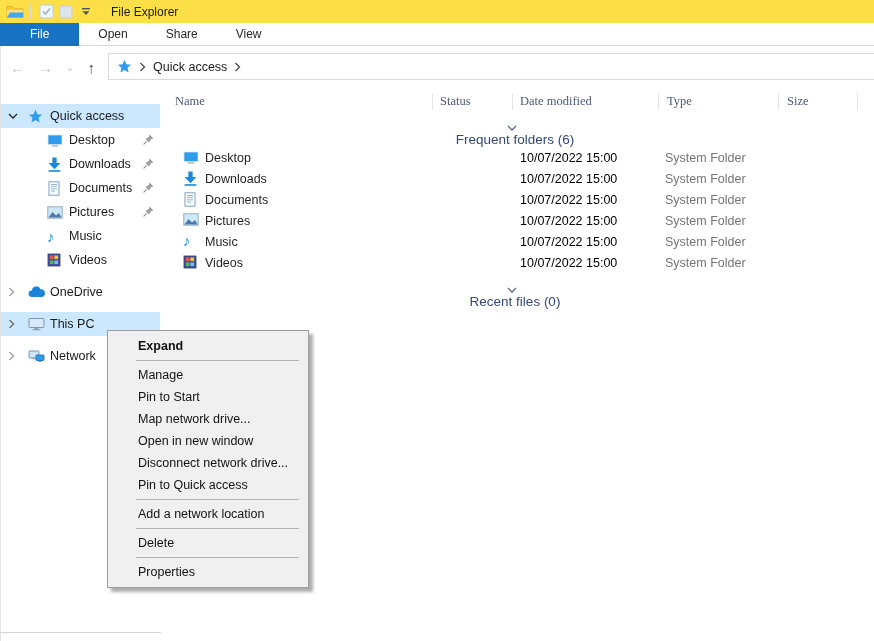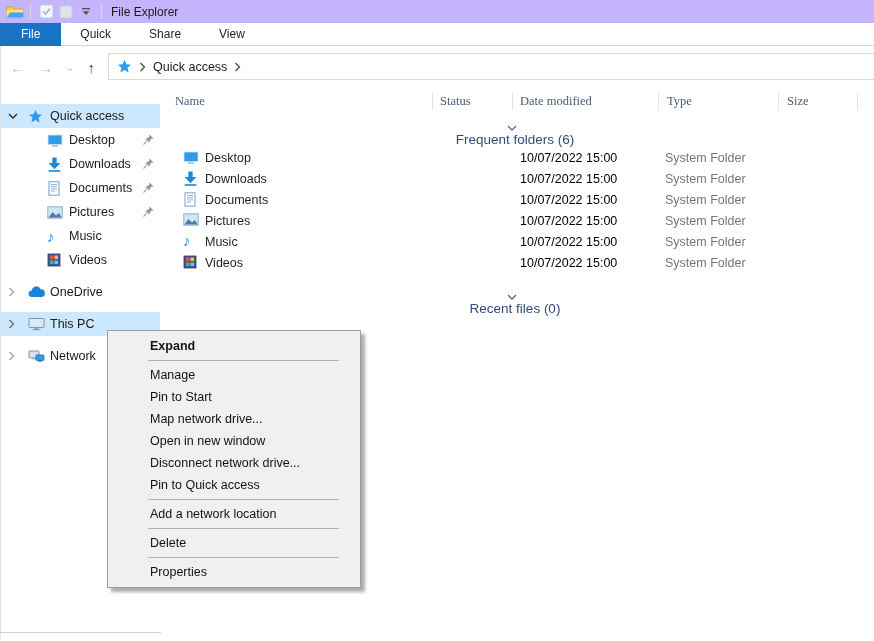--- a/index.html
+++ b/index.html
@@ -1,28 +1,28 @@
 <!DOCTYPE html>
 <html><head>
 <meta charset="utf-8">
 <style>
   html,body{margin:0;padding:0;}
   body{font-family:"Liberation Sans",sans-serif;background:#fff;}
   #screen{position:relative;width:874px;height:641px;background:#fff;overflow:hidden;}
 
   
-  .titlebar{position:absolute;left:0;top:0;width:874px;height:23px;display:flex;align-items:center;padding-left:5px;box-sizing:border-box;background:#c4b5fd;}
+  .titlebar{position:absolute;left:0;top:0;width:874px;height:23px;display:flex;align-items:center;padding-left:5px;box-sizing:border-box;background:#fde047;}
   .titlebar .sep{width:1px;height:15px;background:#dadada;margin:0 5px;}
   .titlebar .ticon{display:flex;align-items:center;justify-content:center;width:20px;height:20px;}
   .titlebar .title{font-size:12px;color:#1a1a1a;margin-left:4px;}
 
   
   .tabs{position:absolute;left:0;top:23px;width:874px;height:23px;display:flex;border-bottom:1px solid #d8d8d8;box-sizing:border-box;background:#fff;}
   .tab{height:23px;line-height:23px;font-size:12px;color:#262626;padding:0 19px;cursor:default;}
-  .tab.active{background:#1873c5;color:#fff;padding:0 21px;}
+  .tab.active{background:#1873c5;color:#fff;padding:0 30px;}
 
   
   .navbar{position:absolute;left:0;top:46px;width:874px;height:42px;background:#fff;}
   .navicons{position:absolute;left:10px;top:0;height:42px;display:flex;align-items:center;gap:13px;}
   .navglyph{font-size:15px;color:#c0c0c0;}
   .navglyph.small{font-size:10px;}
   .navglyph.up{color:#4d4d4d;}
   .addressbar{position:absolute;left:108px;right:0;top:7px;height:27px;border:1px solid #d9d9d9;border-right:none;box-sizing:border-box;display:flex;align-items:center;gap:7px;padding-left:8px;background:#fff;font-size:12.5px;color:#1a1a1a;}
 
   
@@ -51,21 +51,21 @@
   .frow{position:relative;height:21px;font-size:12.5px;color:#211f1f;}
   .frow .ricon{position:absolute;left:23px;top:2px;}
   .frow .rname{position:absolute;left:45px;top:3px;white-space:nowrap;}
   .frow .rstatus{position:absolute;left:280px;top:3px;color:#757575;}
   .frow .rdate{position:absolute;left:360px;top:3px;color:#000000;white-space:nowrap;}
   .frow .rtype{position:absolute;left:505px;top:3px;color:#757575;white-space:nowrap;}
   .frow .rsize{position:absolute;left:627px;top:3px;color:#757575;}
   .rows{margin-top:4px;}
 
   
-  .ctxmenu{position:absolute;left:107px;top:330px;width:254px;box-sizing:border-box;background:#f0f0f0;border:1px solid #9e9e9e;box-shadow:4px 4px 3px rgba(0,0,0,0.32);padding:4px 12px;}
+  .ctxmenu{position:absolute;left:107px;top:330px;width:202px;box-sizing:border-box;background:#f0f0f0;border:1px solid #9e9e9e;box-shadow:4px 4px 3px rgba(0,0,0,0.32);padding:4px 0;}
   .mi{height:22px;line-height:22px;padding-left:30px;font-size:12.5px;color:#121212;cursor:default;white-space:nowrap;}
   .mi.bold{font-weight:bold;}
   .msep{border-top:1px solid #b2b2b2;margin:3px 9px 3px 28px;height:0;}
 
   
   .leftedge{position:absolute;left:0;top:46px;bottom:0;width:1px;background:#e4e4e4;}
   .statusline{position:absolute;left:0;top:632px;width:161px;border-top:1px solid #d4d4d4;}
 </style>
 </head>
 <body>
@@ -97,21 +97,21 @@
         <rect x="1" y="1" width="8" height="1.4" fill="#555"></rect>
         <path d="M1.5 4.2 h7 L5 8 Z" fill="#555"></path>
       </svg>
     </span>
     <span class="sep"></span>
     <span class="title">File Explorer</span>
   </div>
 
   <div class="tabs">
     <div class="tab active">File</div>
-    <div class="tab">Quick</div>
+    <div class="tab">Open</div>
     <div class="tab">Share</div>
     <div class="tab">View</div>
   </div>
 
   <div class="navbar">
     <div class="navicons">
       <span class="navglyph">←</span>
       <span class="navglyph">→</span>
       <span class="navglyph small">⌄</span>
       <span class="navglyph up">↑</span>
@@ -398,21 +398,21 @@
           </svg>
         </span>
         <span class="rname">Videos</span>
         <span class="rstatus"></span>
         <span class="rdate">10/07/2022 15:00</span>
         <span class="rtype">System Folder</span>
         <span class="rsize"></span>
       </div>
     </div>
 
-    <div class="group" style="margin-top:19px;">
+    <div class="group" style="margin-top:12px;">
       <span class="gchev">
         <svg width="10" height="8" viewBox="0 0 10 8">
             <polyline points="1,2 5,6 9,2" fill="none" stroke="#56688f" stroke-width="1.3"></polyline>
           </svg>
       </span>
       <span>Recent files (0)</span>
       <span class="gline"></span>
     </div>
   </div>
 

